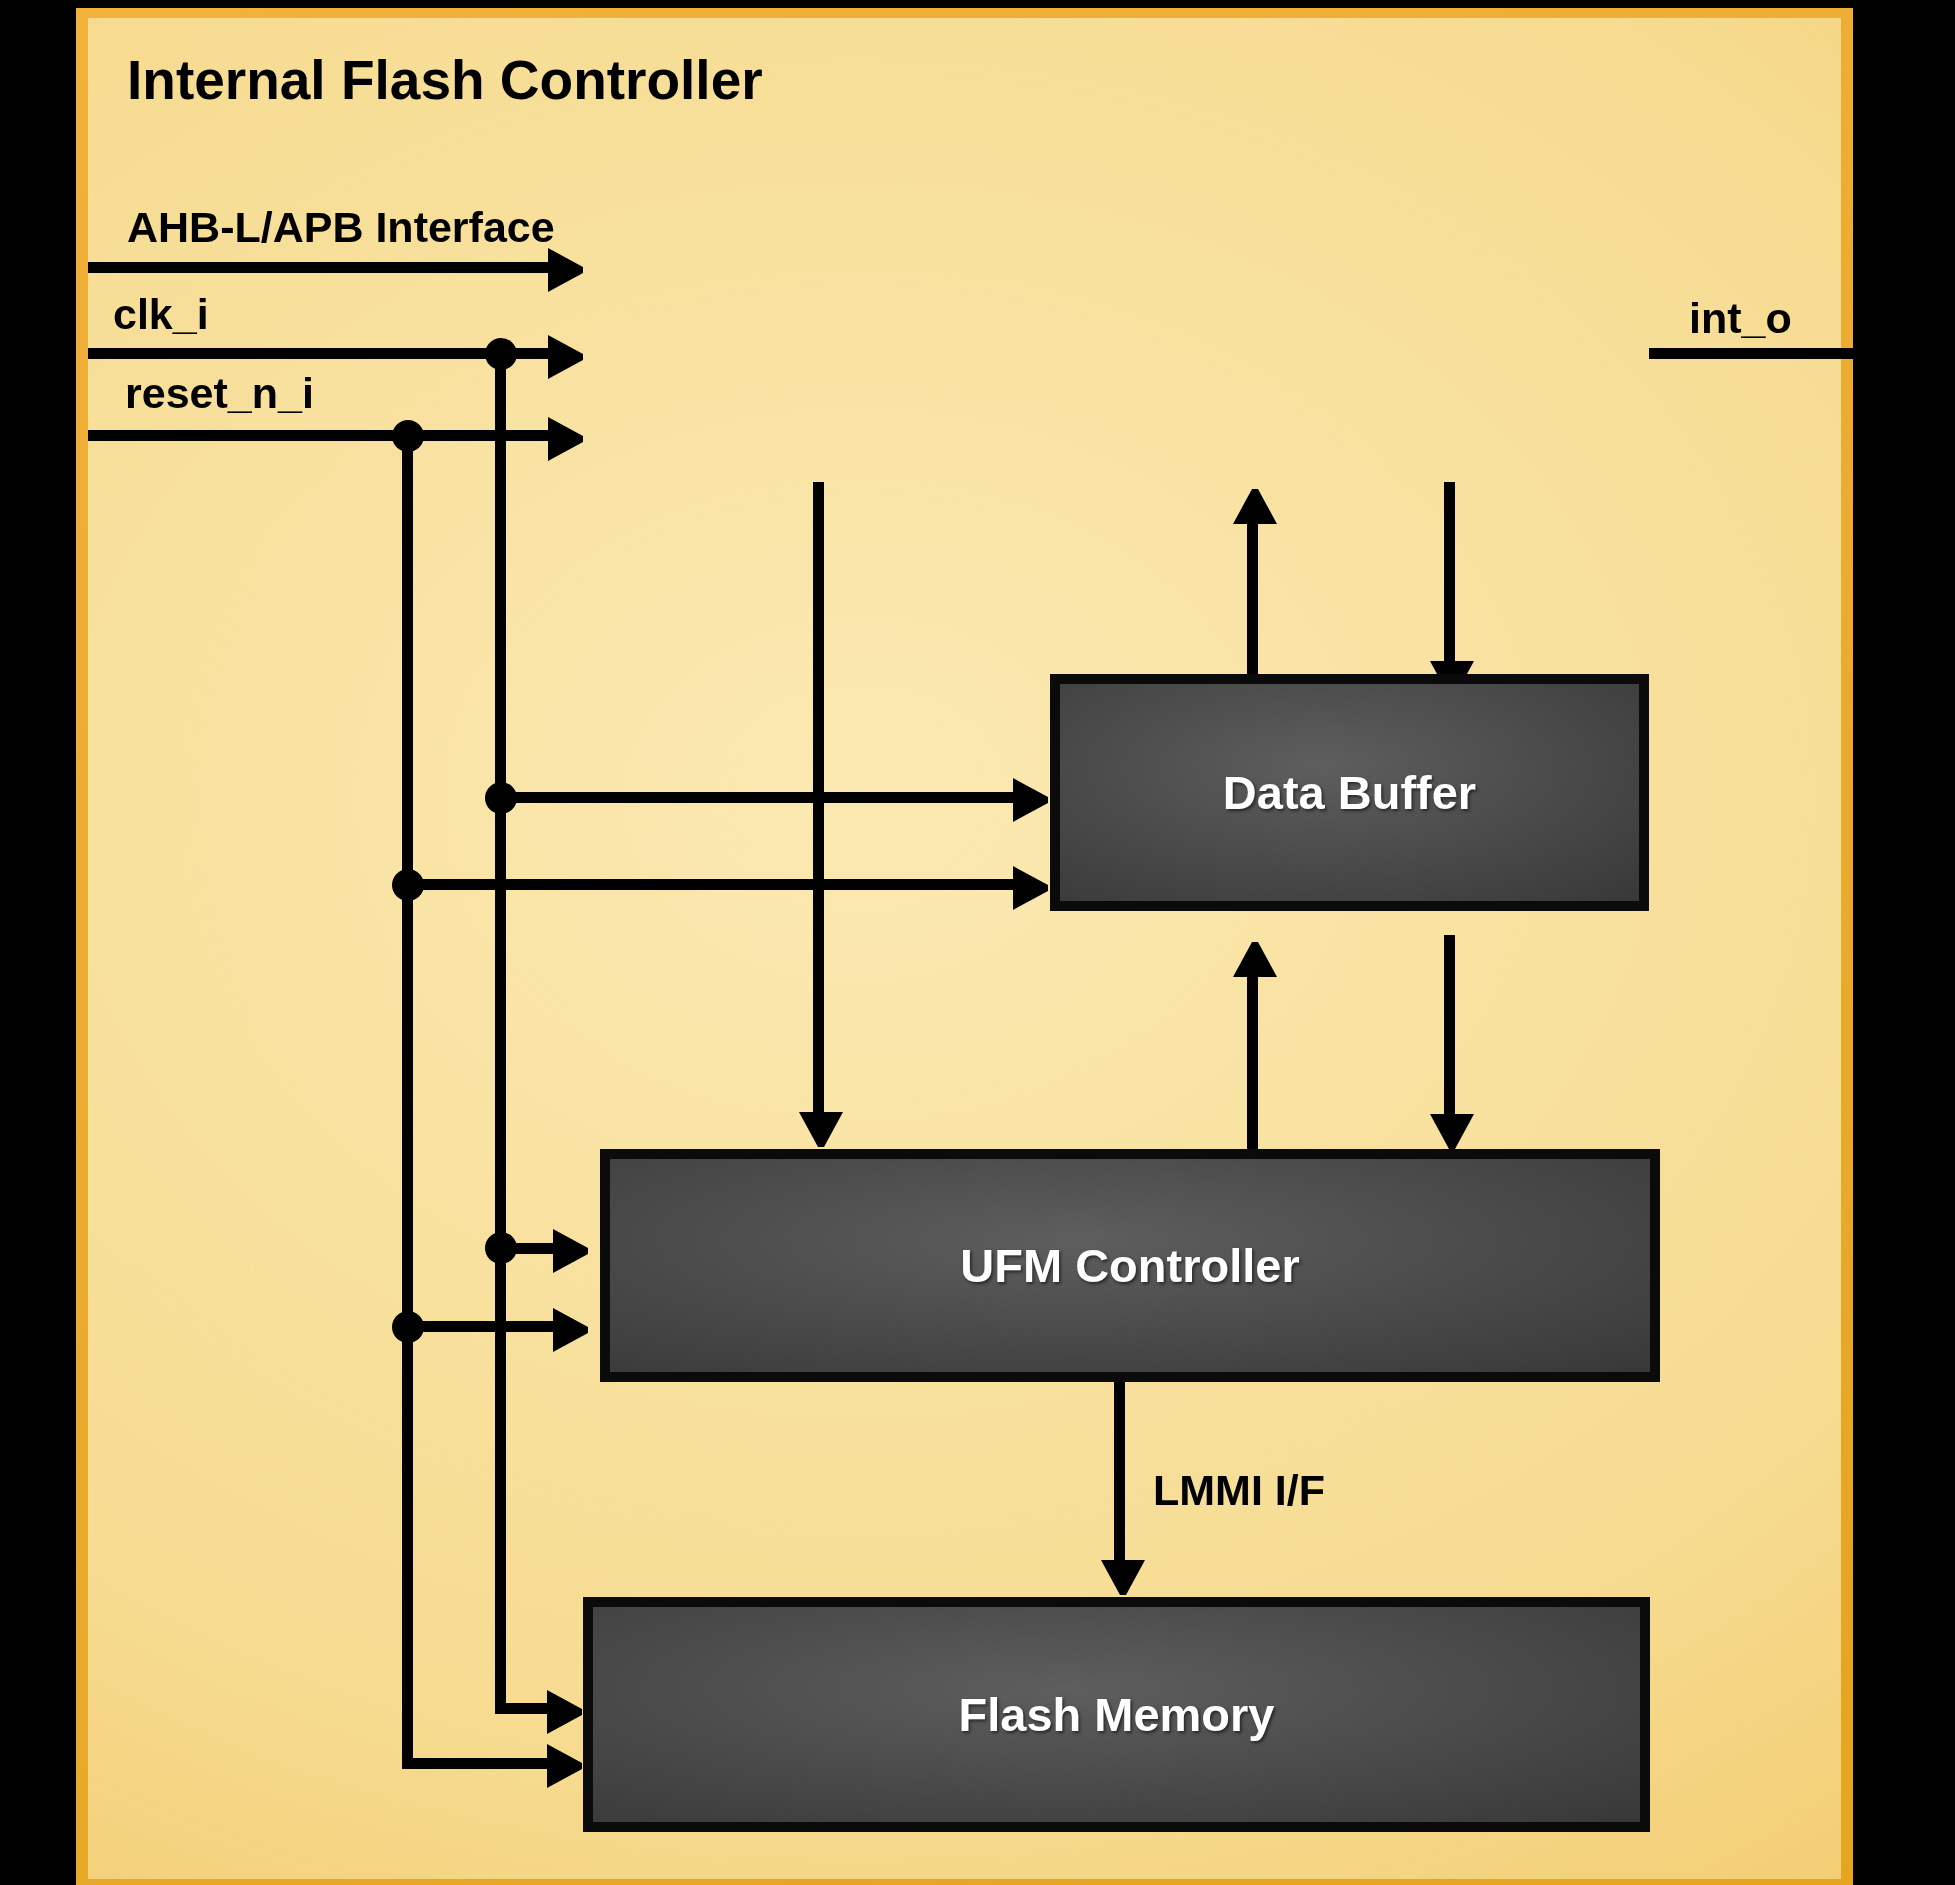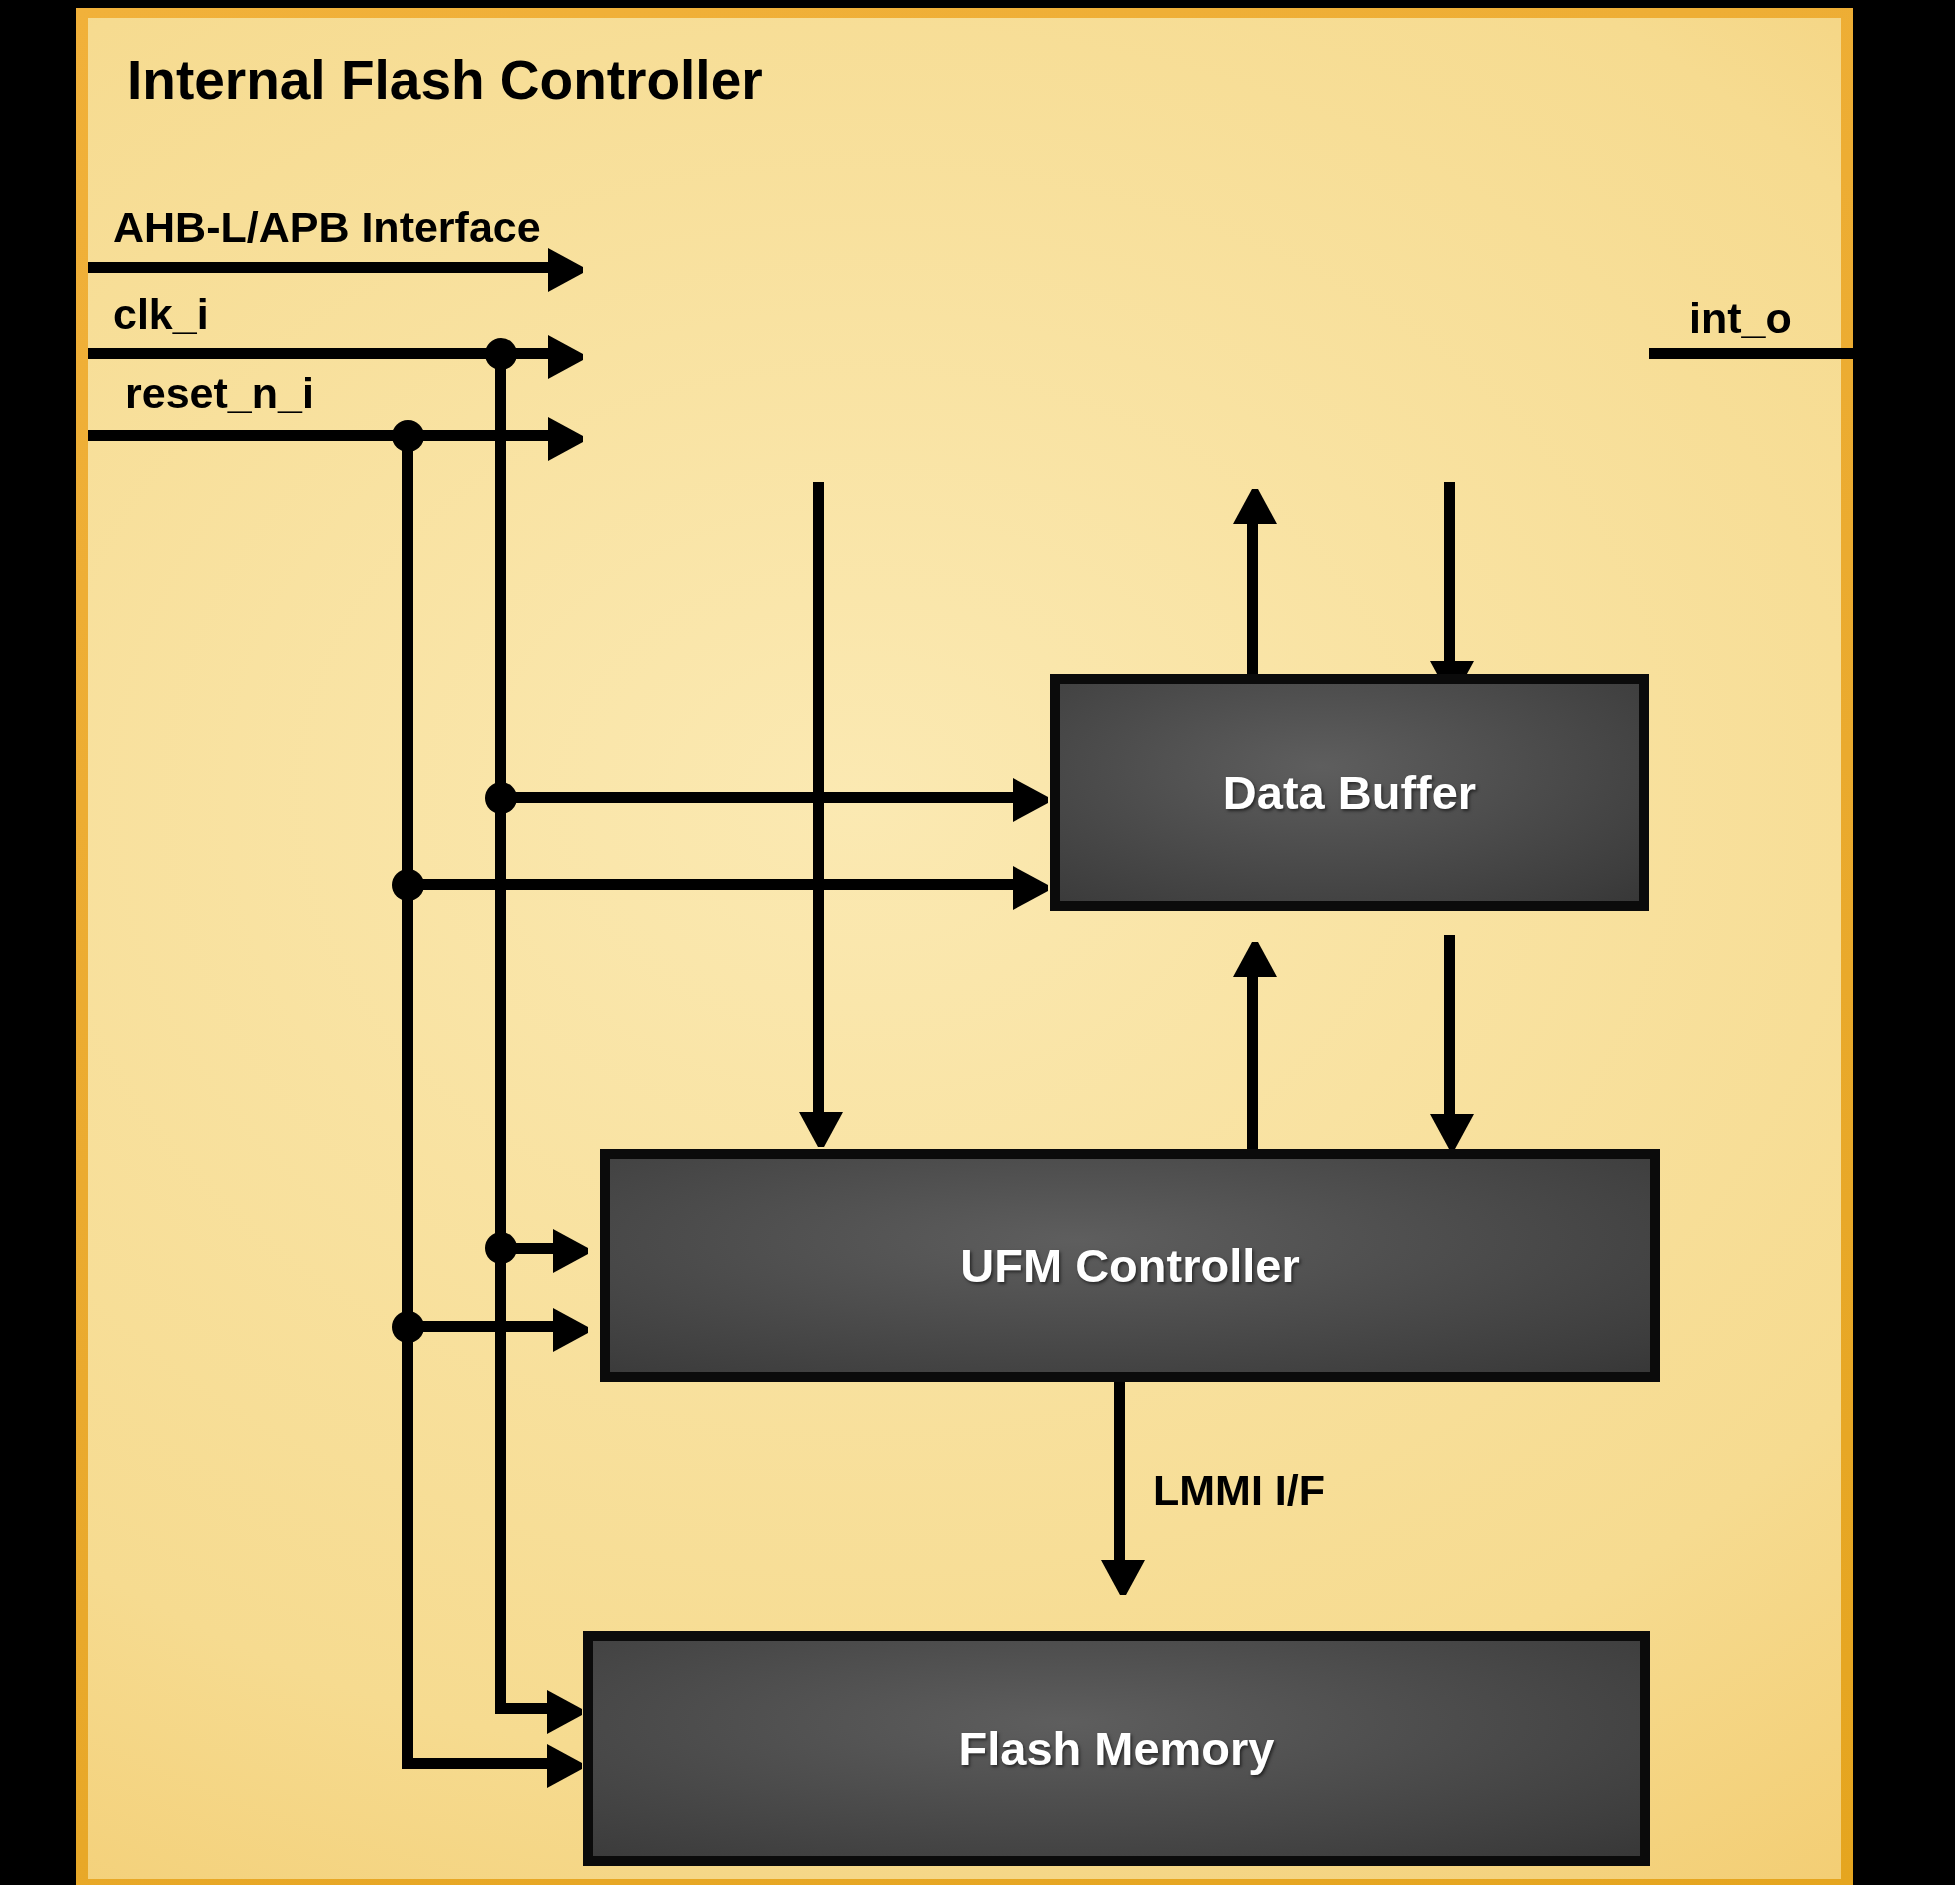--- a/index.html
+++ b/index.html
@@ -39,30 +39,30 @@
     background:radial-gradient(ellipse 115% 125% at 45% 38%,
       var(--block-face-light) 0%, #3d3d3d 60%, var(--block-face-dark) 100%);
     display:flex;align-items:center;justify-content:center;
     color:var(--block-text);
     font-size:47px;font-weight:bold;
     text-shadow:1.6px 2.4px 3.2px rgba(0,0,0,0.55);
   }
   #block-register{left:578px;top:204px;width:1065px;height:272px;}
   #block-data-buffer{left:1044px;top:668px;width:599px;height:237px;}
   #block-ufm{left:584px;top:1143px;width:1060px;height:233px;margin-left:10px;}
-  #block-flash{left:577px;top:1591px;width:1067px;height:235px;margin-top:34px;}
+  #block-flash{left:577px;top:1591px;width:1067px;height:235px;}
 
   .siglabel{
     position:absolute;
     color:var(--label-text);
     font-size:43px;font-weight:bold;line-height:1.08;
     white-space:nowrap;
   }
   #title{left:118px;top:42px;font-size:55px;}
-  #label-ahb{left:104px;top:195px;}
+  #label-ahb{left:118px;top:195px;}
   #label-clk{left:104px;top:282px;}
   #label-reset{left:116px;top:361px;}
   #label-int-o{left:1680px;top:286px;}
   #label-lmmi{left:1144px;top:1458px;}
 
   .hline,.vline{position:absolute;background:var(--line);}
   .hline{height:11.2px;}
   .vline{width:11.2px;}
   .arr{position:absolute;width:0;height:0;}
   .arr-r{border-top:19px solid transparent;border-bottom:19px solid transparent;border-left:35px solid var(--line);}

